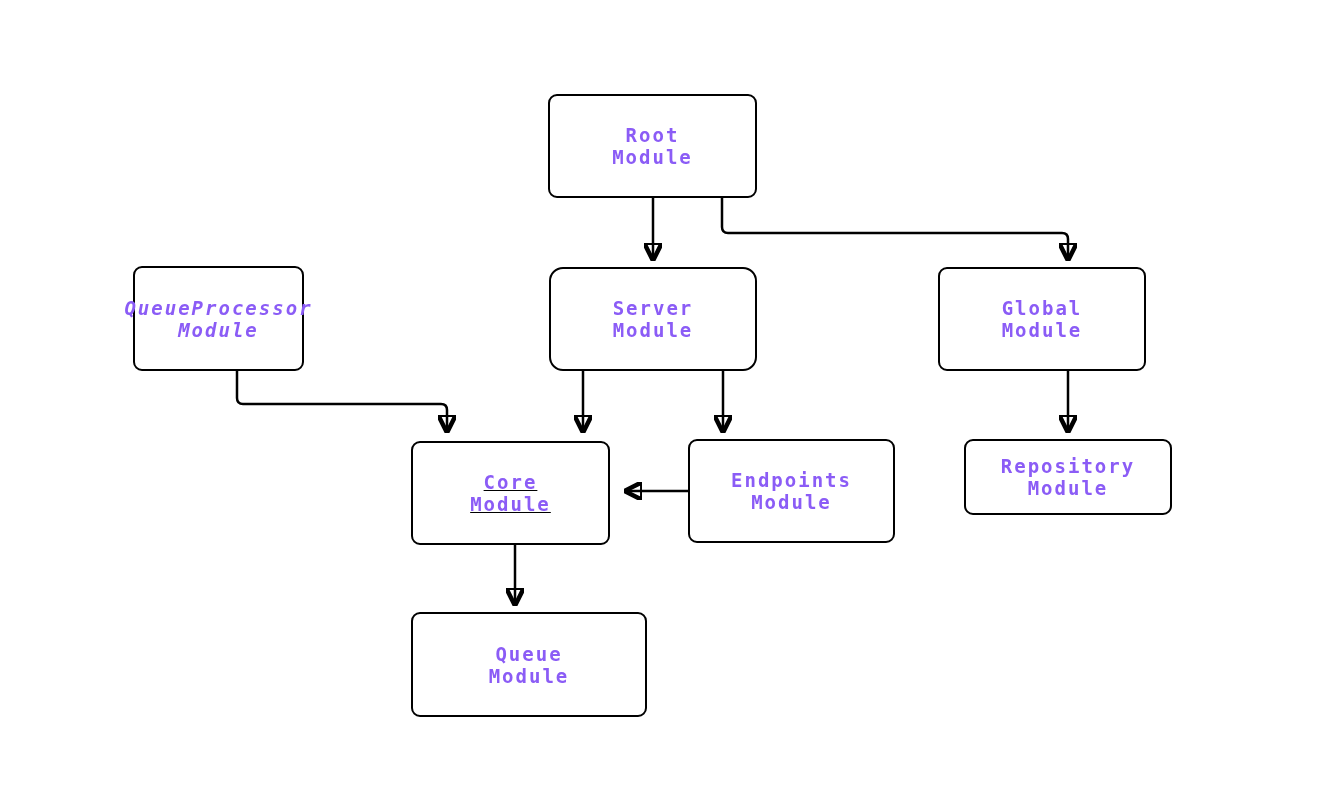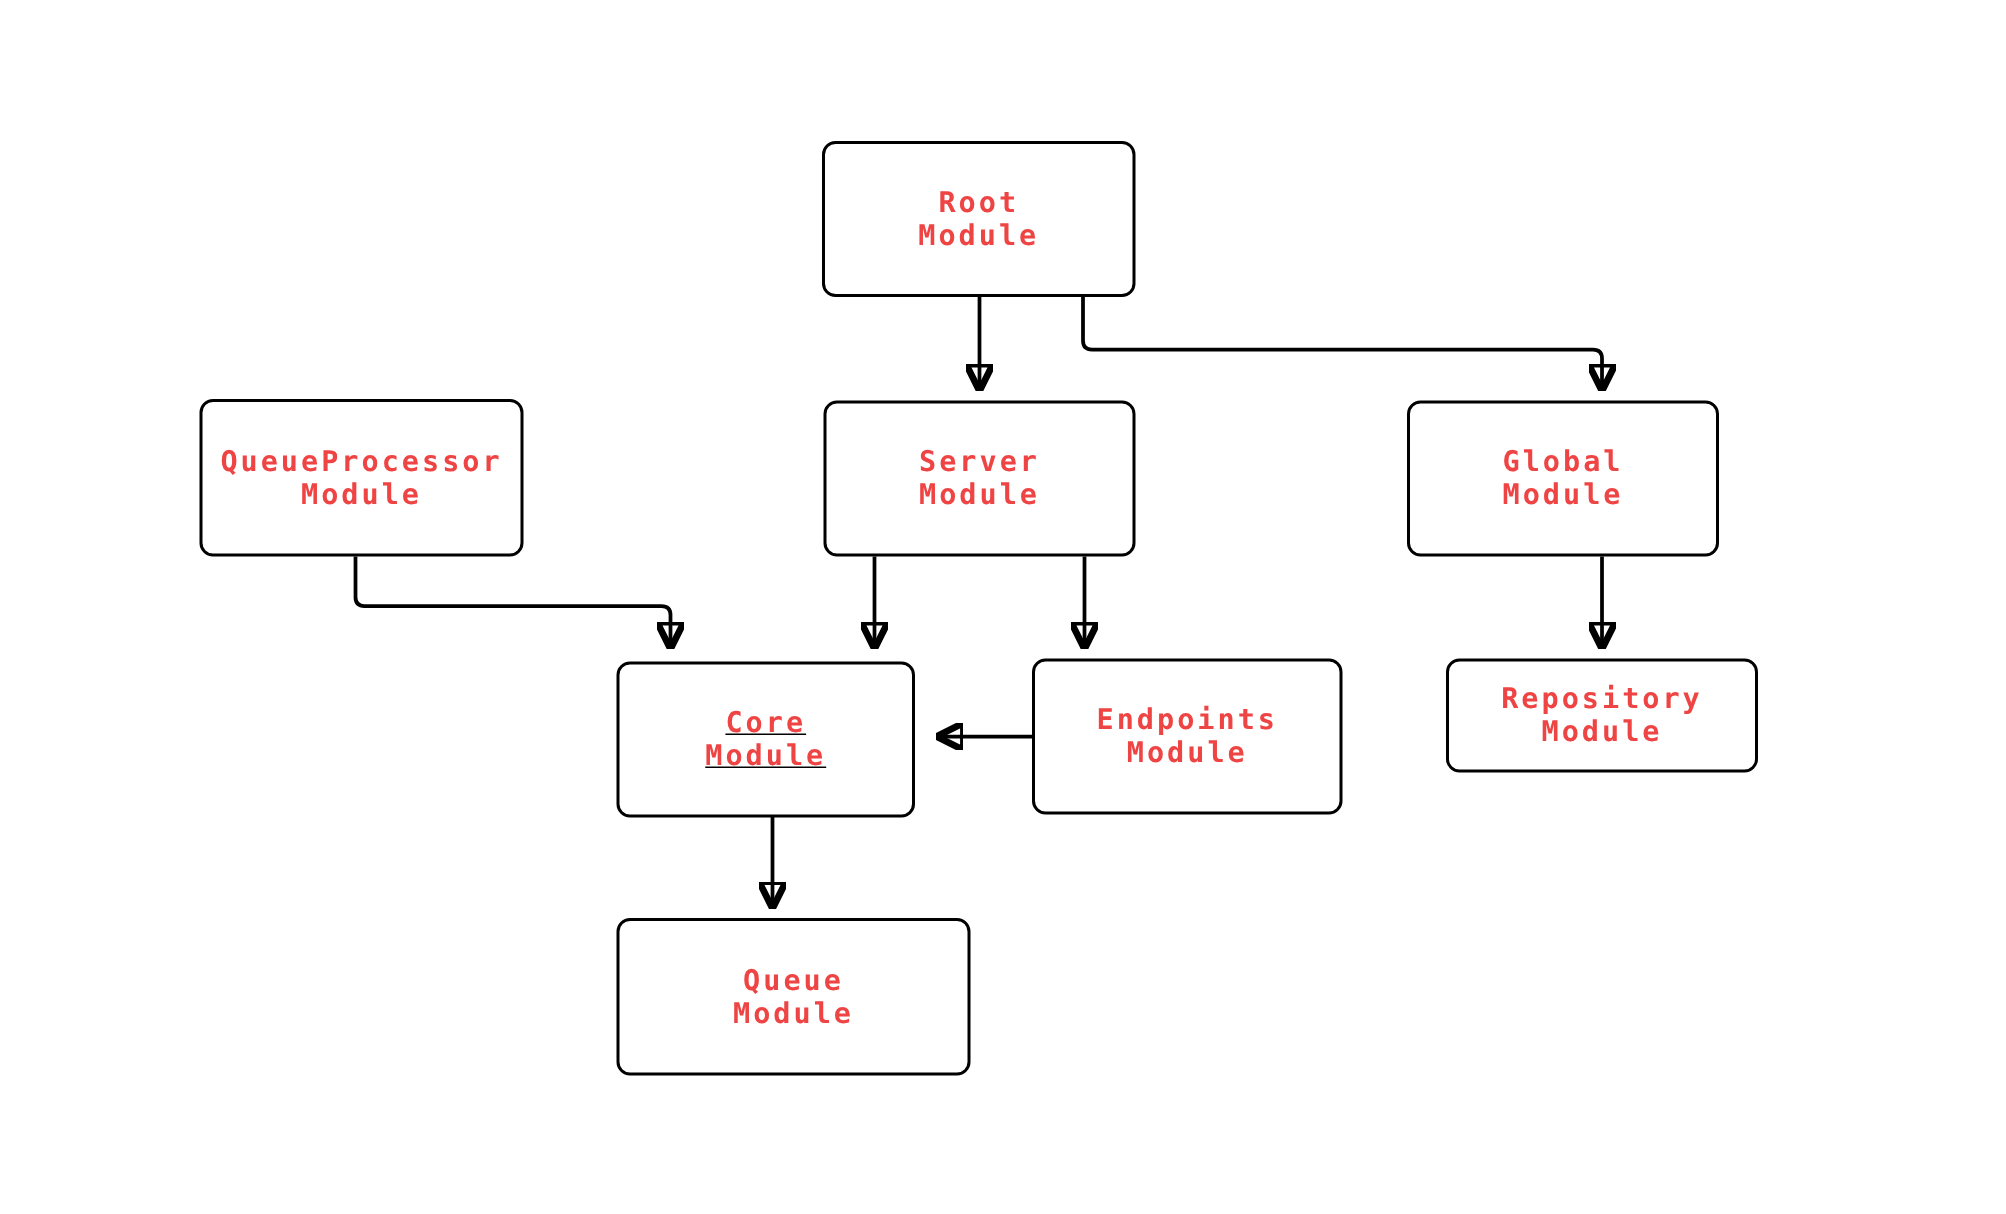--- a/index.html
+++ b/index.html
@@ -36,27 +36,27 @@
     display: flex;
     align-items: center;
     justify-content: center;
     text-align: center;
   }
   .node .label {
     font-weight: bold;
     font-size: 19px;
     line-height: 22px;
     letter-spacing: 2px;
-    color: #ef4444;
+    color: #8b5cf6;
     white-space: pre-line;
   }
   
   #node-root          { left: 548px; top:  94px; width: 209px; height: 104px; }
-  #node-queueprocessor{ left: 133px; top: 266px; width: 216px; height: 105px; }
-  #node-server        { left: 549px; top: 267px; width: 208px; height: 104px; }
+  #node-queueprocessor{ left: 133px; top: 266px; width: 171px; height: 105px; font-style: italic; }
+  #node-server        { left: 549px; top: 267px; width: 208px; height: 104px; border-radius: 14px; }
   #node-global        { left: 938px; top: 267px; width: 208px; height: 104px; }
   #node-core          { left: 411px; top: 441px; width: 199px; height: 104px; text-decoration: underline; }
   #node-endpoints     { left: 688px; top: 439px; width: 207px; height: 104px; }
   #node-repository    { left: 964px; top: 439px; width: 208px; height: 76px; }
   #node-queue         { left: 411px; top: 612px; width: 236px; height: 105px; }
 </style>
 </head>
 <body>
 
 <div class="canvas">

